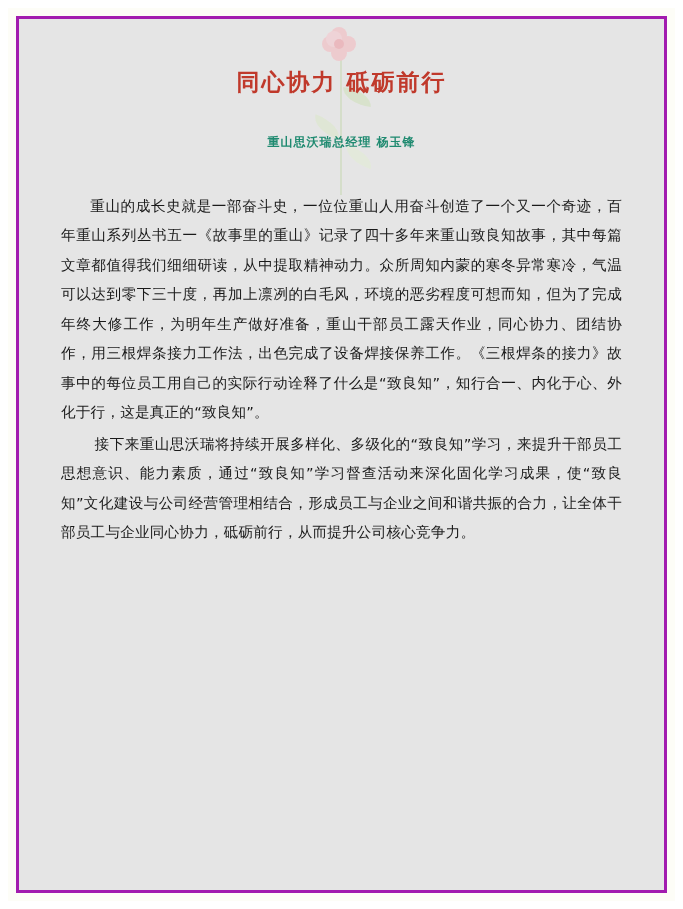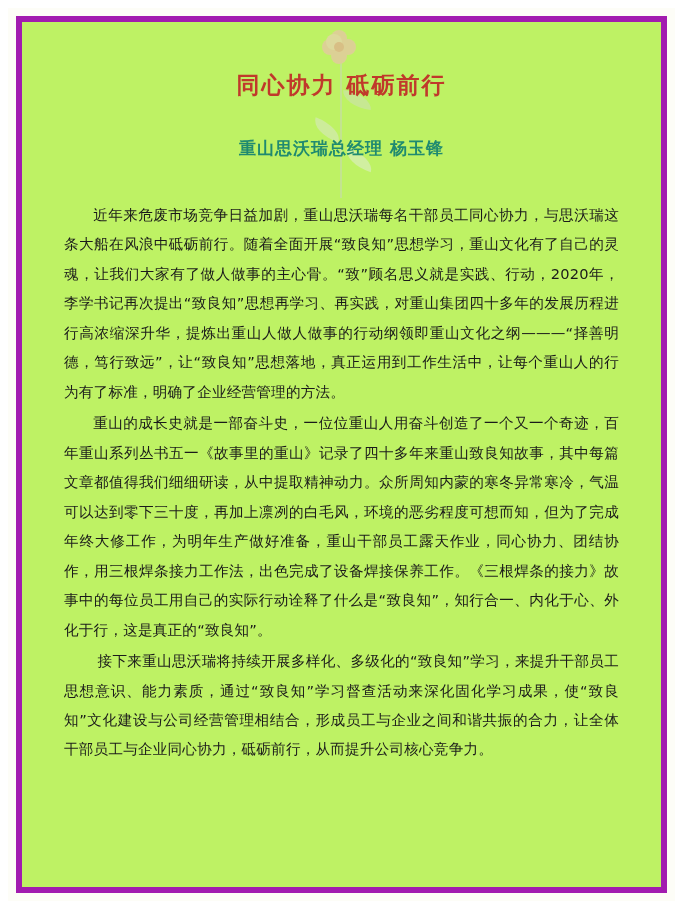--- a/index.html
+++ b/index.html
@@ -20,22 +20,22 @@
     background: #fdfdf7;
     border: 8px solid #ffffff;
     overflow: hidden;
   }
   .page-inner {
     position: absolute;
     top: 8px;
     left: 8px;
     right: 8px;
     bottom: 8px;
-    background: #bef264;
-    border: 6px solid #a21caf;
+    background: #e5e5e5;
+    border: 3px solid #a21caf;
     box-sizing: border-box;
     overflow: hidden;
   }
   
   .deco {
     position: absolute;
     top: 0px;
     left: 50%;
     transform: translateX(-50%);
     width: 120px;
@@ -99,21 +99,21 @@
     text-align: center;
     font-size: 23px;
     font-weight: bold;
     color: #c0392b;
     letter-spacing: 2px;
     margin: 14px 0 0 0;
     font-family: "DejaVu Sans", "Liberation Sans", sans-serif;
   }
   .doc-byline {
     text-align: center;
-    font-size: 17px;
+    font-size: 12px;
     font-weight: bold;
     color: #1f8a70;
     letter-spacing: 1px;
     margin: 36px 0 0 0;
   }
   .body-text {
     margin-top: 40px;
   }
   .para {
     font-size: 14.6px;
@@ -148,20 +148,19 @@
         <div class="petal p5"></div>
         <div class="deco-center"></div>
       </div>
     </div>
 
     <div class="content">
       <h1 class="doc-title">同心协力  砥砺前行</h1>
       <div class="doc-byline">重山思沃瑞总经理  杨玉锋</div>
 
       <div class="body-text">
-        <p class="para">近年来危废市场竞争日益加剧，重山思沃瑞每名干部员工同心协力，与思沃瑞这条大船在风浪中砥砺前行。随着全面开展“致良知”思想学习，重山文化有了自己的灵魂，让我们大家有了做人做事的主心骨。“致”顾名思义就是实践、行动，2020年，李学书记再次提出“致良知”思想再学习、再实践，对重山集团四十多年的发展历程进行高浓缩深升华，提炼出重山人做人做事的行动纲领即重山文化之纲———“择善明德，笃行致远”，让“致良知”思想落地，真正运用到工作生活中，让每个重山人的行为有了标准，明确了企业经营管理的方法。</p>
         <p class="para">重山的成长史就是一部奋斗史，一位位重山人用奋斗创造了一个又一个奇迹，百年重山系列丛书五一《故事里的重山》记录了四十多年来重山致良知故事，其中每篇文章都值得我们细细研读，从中提取精神动力。众所周知内蒙的寒冬异常寒冷，气温可以达到零下三十度，再加上凛冽的白毛风，环境的恶劣程度可想而知，但为了完成年终大修工作，为明年生产做好准备，重山干部员工露天作业，同心协力、团结协作，用三根焊条接力工作法，出色完成了设备焊接保养工作。《三根焊条的接力》故事中的每位员工用自己的实际行动诠释了什么是“致良知”，知行合一、内化于心、外化于行，这是真正的“致良知”。</p>
         <p class="para last">接下来重山思沃瑞将持续开展多样化、多级化的“致良知”学习，来提升干部员工思想意识、能力素质，通过“致良知”学习督查活动来深化固化学习成果，使“致良知”文化建设与公司经营管理相结合，形成员工与企业之间和谐共振的合力，让全体干部员工与企业同心协力，砥砺前行，从而提升公司核心竞争力。</p>
       </div>
     </div>
 
   </div>
 </div>
 
 </body></html>

